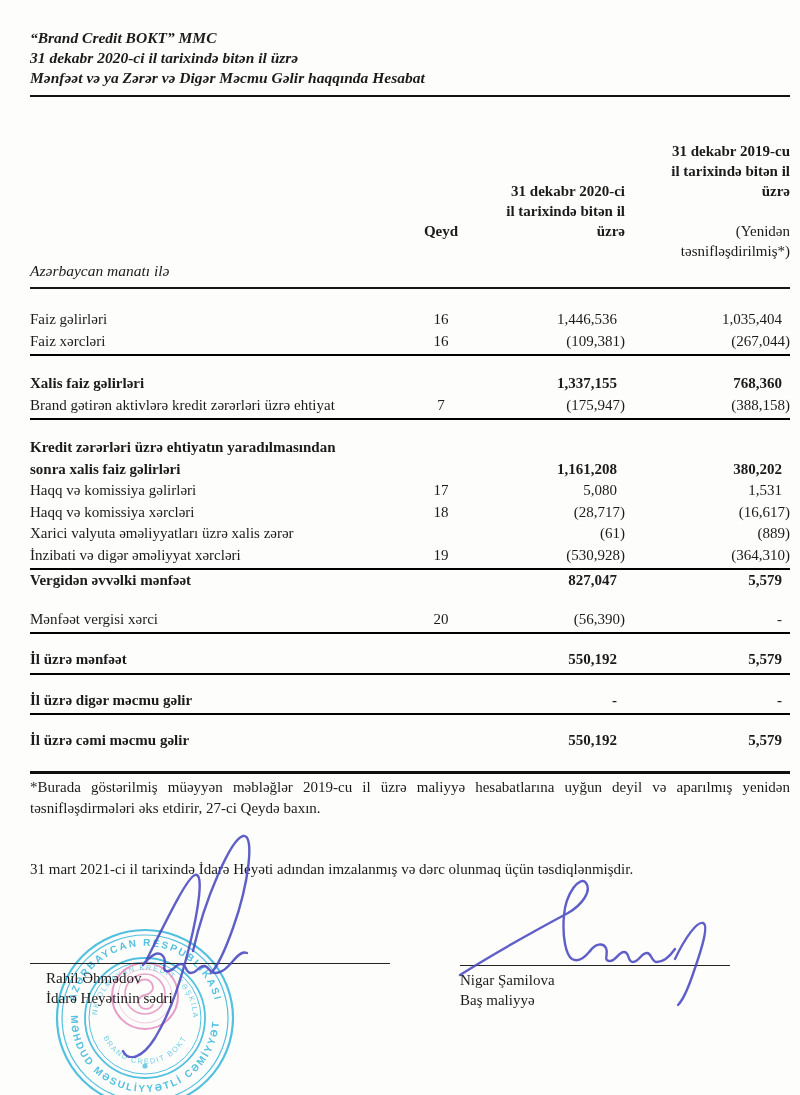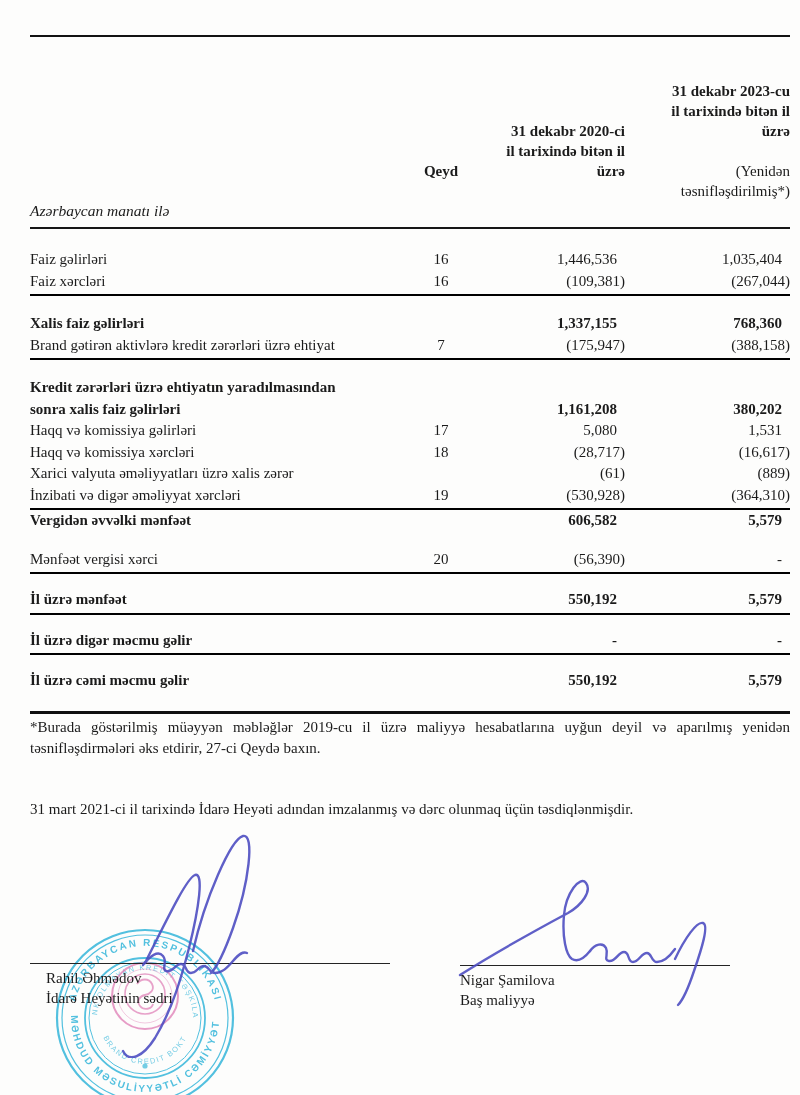--- a/index.html
+++ b/index.html
@@ -56,30 +56,35 @@
   .ink-right { left:450px; top:55px; }
   .ring-text  { font-family:"Liberation Sans", sans-serif; font-size:10px; font-weight:bold; letter-spacing:2px; }
   .ring-text2 { font-family:"Liberation Sans", sans-serif; font-size:7.5px; letter-spacing:1.5px; opacity:.8; }
 </style>
 </head>
 <body>
 
 <div class="page">
   <div class="content">
 
+    <div class="doc-header">
+      <div>“Brand Credit BOKT” MMC</div>
+      <div>31 dekabr 2020-ci il tarixində bitən il üzrə</div>
+      <div>Mənfəət və ya Zərər və Digər Məcmu Gəlir haqqında Hesabat</div>
+    </div>
     <hr class="title-rule">
 
     <div class="colhead">
       <div class="ch-label">Azərbaycan manatı ilə</div>
       <div class="ch ch-note">Qeyd</div>
       <div class="ch ch-2020">31 dekabr 2020-ci
 il tarixində bitən il
 üzrə</div>
       <div class="ch ch-2019">
-        <div>31 dekabr 2023-cu
+        <div>31 dekabr 2019-cu
 il tarixində bitən il
 üzrə</div>
         <div class="sub">(Yenidən
 təsnifləşdirilmiş*)</div>
       </div>
     </div>
     <hr class="colhead-rule">
 
     <div class="tbl">
         <div class="trow">
@@ -135,21 +140,21 @@
       </div>
         <div class="trow rule-mid">
         <div class="lbl">İnzibati və digər əməliyyat xərcləri</div>
         <div class="note">19</div>
         <div class="val">(530,928)</div>
         <div class="val">(364,310)</div>
       </div>
         <div class="trow bold">
         <div class="lbl">Vergidən əvvəlki mənfəət</div>
         <div class="note"></div>
-        <div class="val pos">606,582</div>
+        <div class="val pos">827,047</div>
         <div class="val pos">5,579</div>
       </div>
         <div class="spacer" style="height: 17px;"></div>
         <div class="trow rule-mid">
         <div class="lbl">Mənfəət vergisi xərci</div>
         <div class="note">20</div>
         <div class="val">(56,390)</div>
         <div class="val pos">-</div>
       </div>
         <div class="spacer" style="height: 15px;"></div>

